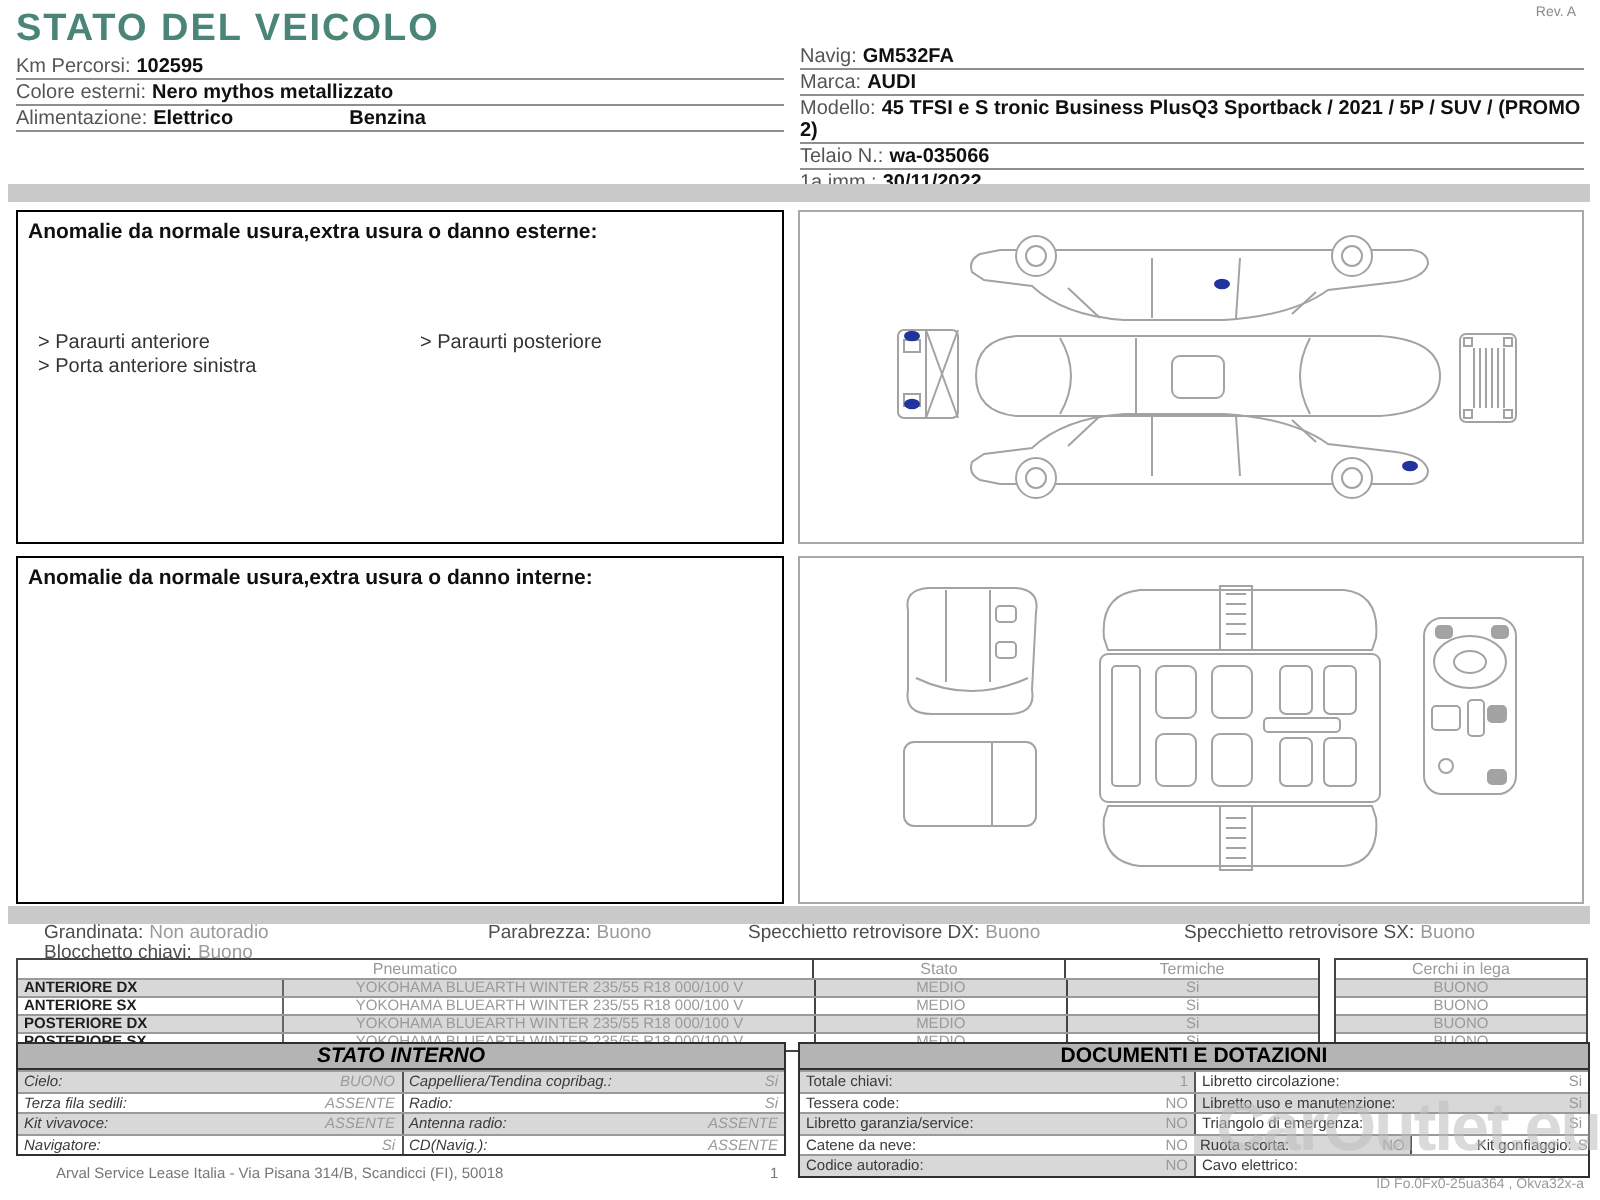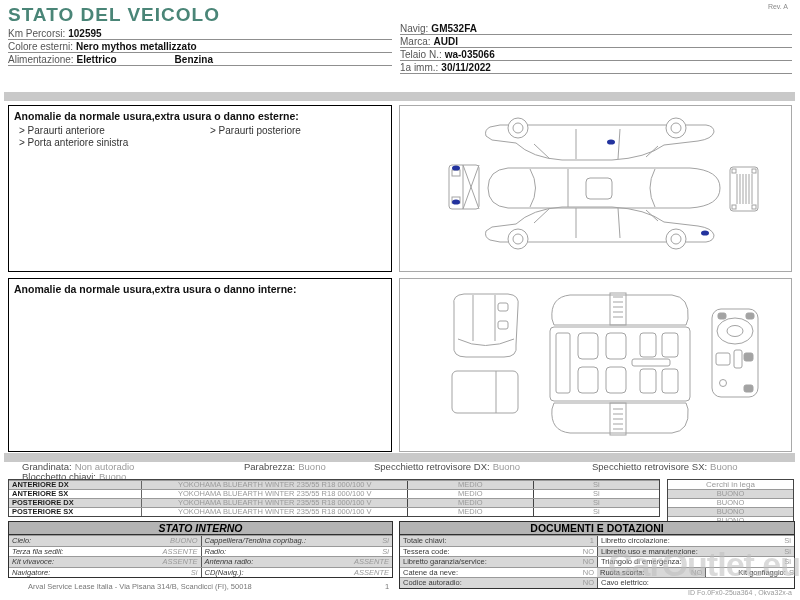--- a/index.html
+++ b/index.html
@@ -30,21 +30,21 @@
   .box { position:absolute; background:#fff; }
   .box-anom  { border:1px solid #000000; }
   .box-diag  { border:1px solid #a9a9a9; }
   .ext-left  { left:8px;   top:105px; width:382px; height:165px; }
   .ext-right { left:399px; top:105px; width:391px; height:165px; }
   .int-left  { left:8px;   top:278px; width:382px; height:172px; }
   .int-right { left:399px; top:278px; width:391px; height:172px; }
 
   .anom-head { font-weight:bold; font-size:10.5px; color:#101010; padding:4px 5px 3px 5px; }
   .anom-cols { display:flex; }
-  .anom-col  { width:50%; }
+  .anom-col  { width:50%;margin-top:41px; }
   .anom-item { font-size:10px; color:#333; line-height:12px; padding-left:10px; }
 
   .cond-line { position:absolute; left:8px; top:461px; width:786px; height:20px; font-size:9.5px; }
   .cond-item { position:absolute; white-space:nowrap; }
   .cond-item .lblc { font-weight:normal; color:#4d4d4d;margin-left:14px; }
   .cond-item .valc { color:#9a9a9a; margin-left:3px; }
 
   .tyre-table { position:absolute; left:8px; top:479px; width:650px; border:1px solid #444; }
   .cerchi-table { position:absolute; left:667px; top:479px; width:125px; border:1px solid #444; }
   .t-hdr { display:flex; height:9px; line-height:9px; font-size:8px; color:#9a9a9a; }
@@ -105,20 +105,23 @@
       <span class="lblh">Alimentazione:</span><span class="valh">Elettrico</span><span class="valh2">Benzina</span>
     </div>
   </div>
 
   <div class="hdr-col hdr-right">
     <div class="field-row">
       <span class="lblh">Navig:</span><span class="valh">GM532FA</span>
     </div>
     <div class="field-row">
       <span class="lblh">Marca:</span><span class="valh">AUDI</span>
+    </div>
+    <div class="field-row">
+      <span class="lblh">Modello:</span><span class="valh">45 TFSI e S tronic Business PlusQ3 Sportback / 2021 / 5P / SUV / (PROMO 2)</span>
     </div>
     <div class="field-row">
       <span class="lblh">Telaio N.:</span><span class="valh">wa-035066</span>
     </div>
     <div class="field-row">
       <span class="lblh">1a imm.:</span><span class="valh">30/11/2022</span>
     </div>
   </div>
 
   <div class="grayband band1"></div>
@@ -260,20 +263,25 @@
     </span>
     <span class="cond-item" style="left:570px; top:0;">
       <span class="lblc">Specchietto retrovisore SX:</span><span class="valc">Buono</span>
     </span>
     <span class="cond-item" style="left:0; top:10px;">
       <span class="lblc">Blocchetto chiavi:</span><span class="valc">Buono</span>
     </span>
   </div>
 
   <div class="tyre-table">
+    <div class="t-hdr">
+      <div class="h-pneu">Pneumatico</div>
+      <div class="h-stato">Stato</div>
+      <div class="h-term">Termiche</div>
+    </div>
     <div class="t-row bg-g">
       <div class="c-pos">ANTERIORE DX</div>
       <div class="c-tyre">YOKOHAMA BLUEARTH WINTER 235/55 R18 000/100 V</div>
       <div class="c-stato">MEDIO</div>
       <div class="c-term">Si</div>
     </div>
     <div class="t-row bg-w">
       <div class="c-pos">ANTERIORE SX</div>
       <div class="c-tyre">YOKOHAMA BLUEARTH WINTER 235/55 R18 000/100 V</div>
       <div class="c-stato">MEDIO</div>

